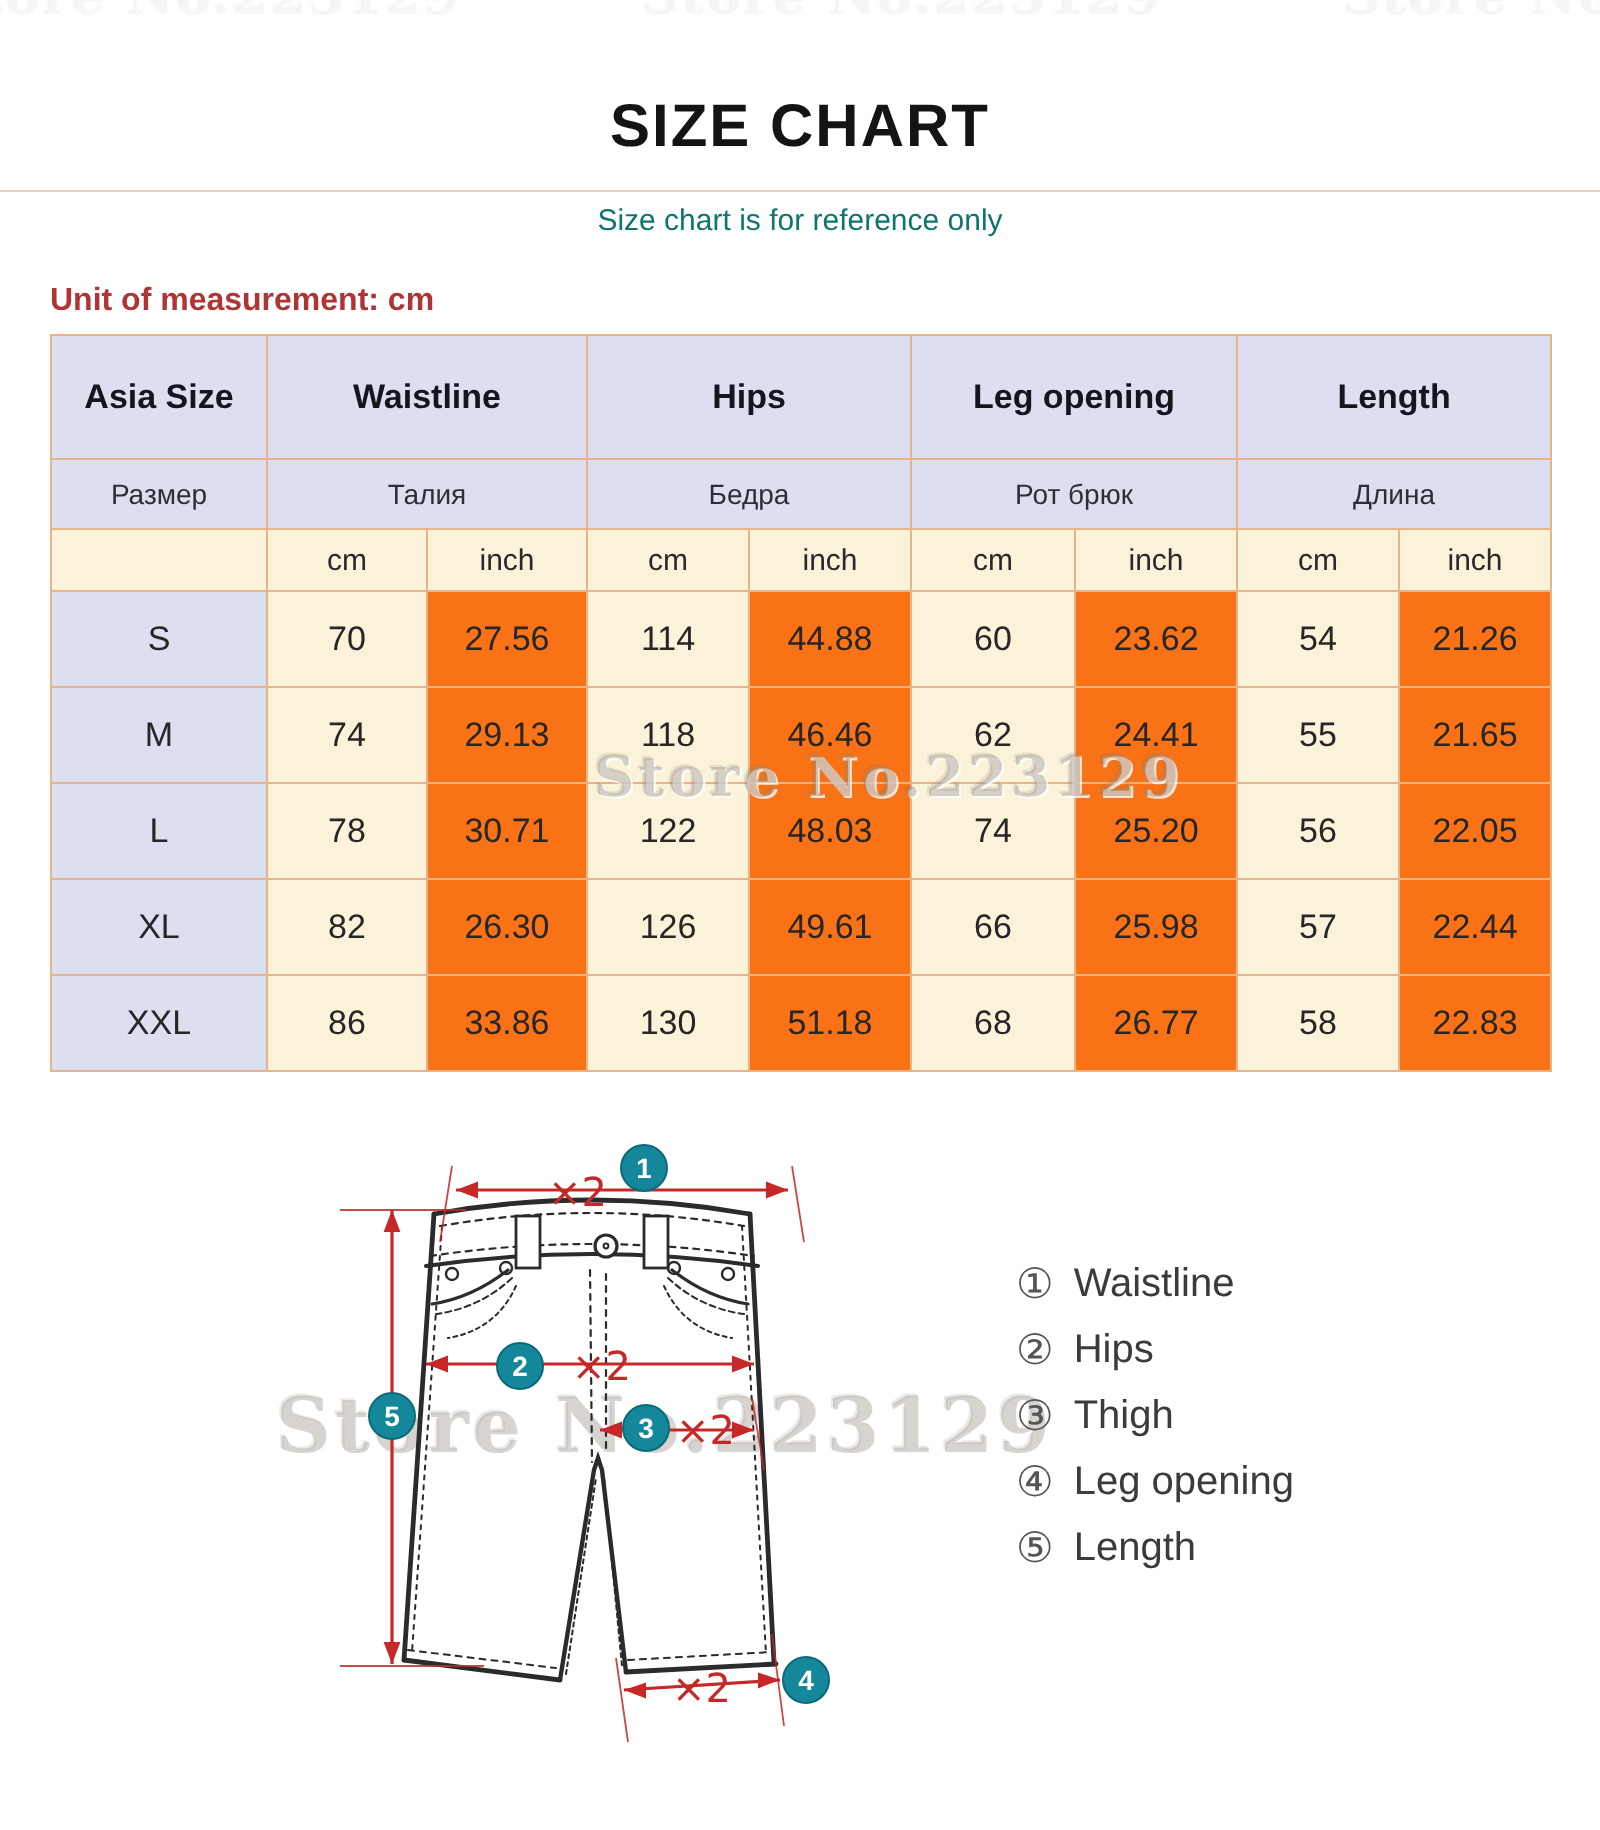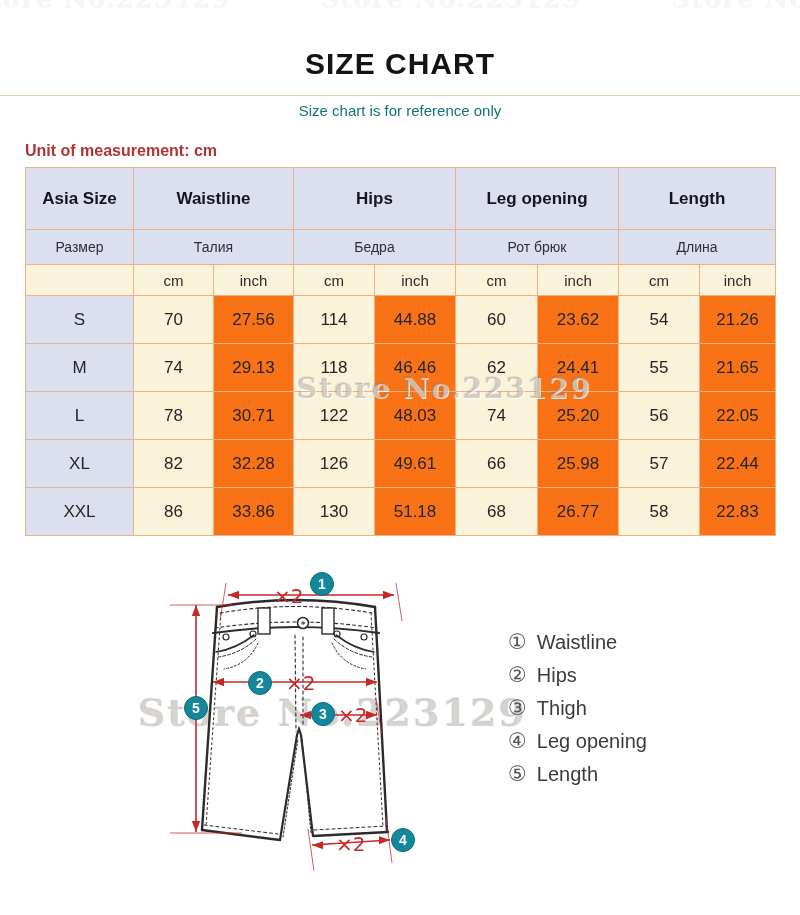--- a/index.html
+++ b/index.html
@@ -191,21 +191,21 @@
           <td class="cm-cell">122</td>
           <td class="inch-cell">48.03</td>
           <td class="cm-cell">74</td>
           <td class="inch-cell">25.20</td>
           <td class="cm-cell">56</td>
           <td class="inch-cell">22.05</td>
         </tr>
         <tr>
           <td class="size-cell">XL</td>
           <td class="cm-cell">82</td>
-          <td class="inch-cell">32.28</td>
+          <td class="inch-cell">26.30</td>
           <td class="cm-cell">126</td>
           <td class="inch-cell">49.61</td>
           <td class="cm-cell">66</td>
           <td class="inch-cell">25.98</td>
           <td class="cm-cell">57</td>
           <td class="inch-cell">22.44</td>
         </tr>
         <tr>
           <td class="size-cell">XXL</td>
           <td class="cm-cell">86</td>

